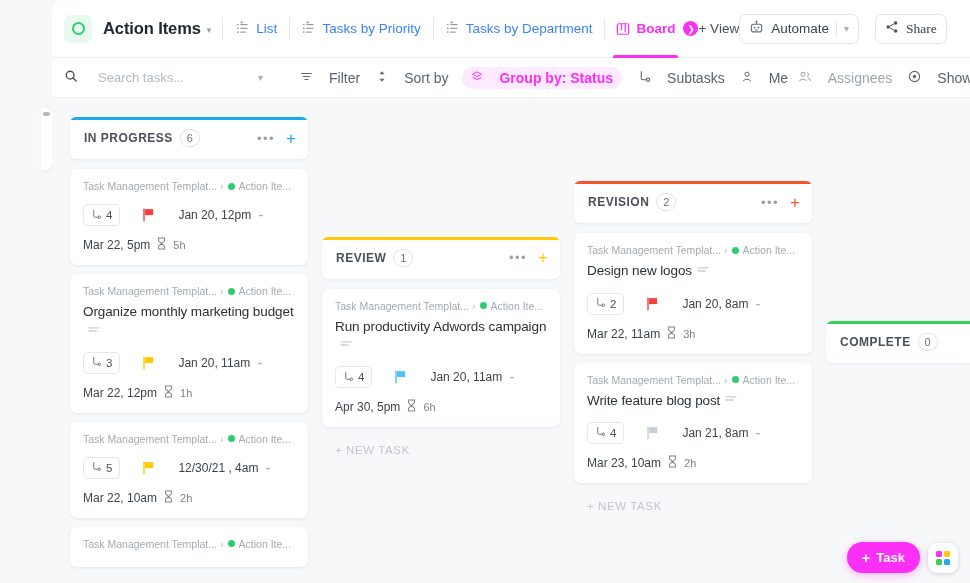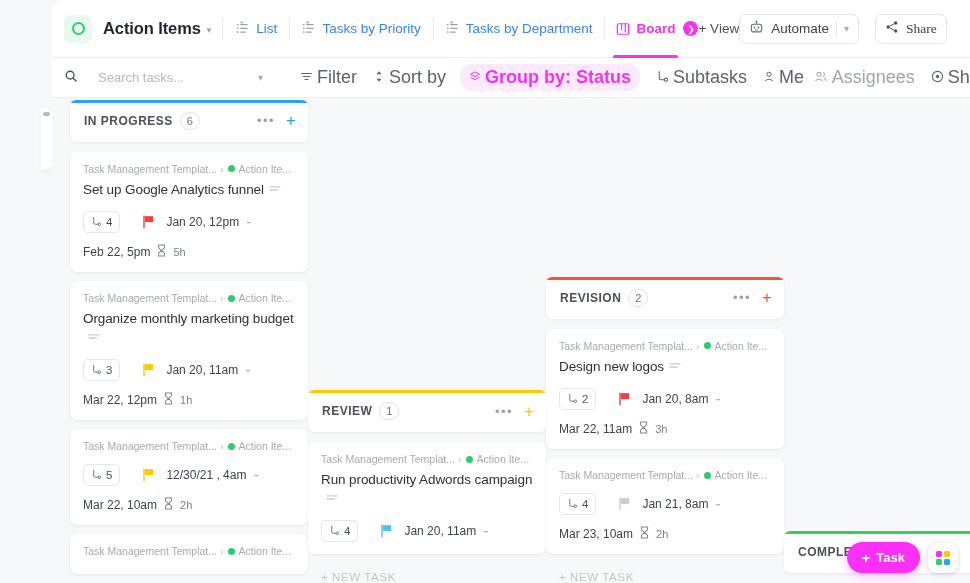--- a/index.html
+++ b/index.html
@@ -115,39 +115,39 @@
   .search-input {
     border: none; outline: none; background: transparent;
     font-size: 13px; color: #3d424d; width: 140px;
     font-family: "Liberation Sans", sans-serif;
   }
   .search-input::placeholder { color: #b4b9c0; }
   .chev { color: #a9aeb6; font-size: 10px; }
   .tb-sep { width: 1px; height: 18px; background: #e9ebee; margin-left: 10px; }
   .tb-spacer { flex: 1; }
   .tb-item {
-    display: flex; align-items: center; gap: 4px;
-    font-size: 18px; color: #5c6270; cursor: pointer;
+    display: flex; align-items: center; gap: 16px;
+    font-size: 14px; color: #5c6270; cursor: pointer;
     margin-left: 16px; white-space: nowrap;
   }
   .tb-item.highlight {
     background: #fdeaff; color: #fb2ff5; font-weight: bold;
     border-radius: 12px; padding: 3px 9px; margin-left: 14px;
   }
   .tb-item.muted { color: #9fa5ae; }
   .dot-mini { color: #c3c7ce; font-size: 11px; margin: 0 1px; }
   .tb-dots { color: #8a9099; font-size: 14px; letter-spacing: 1px;
              margin-left: 14px; cursor: pointer; }
 
   
   .board {
     flex: 1; position: relative; overflow: hidden;
     background: #f7f8fa;
     padding: 12px 0 0 18px;
-    display: flex; gap: 0; align-items: flex-end;
+    display: flex; gap: 14px; align-items: center;
   }
   .column { width: 238px; flex: none; }
 
   .col-head {
     background: #fff; border-radius: 6px;
     height: 42px; display: flex; align-items: center;
     padding: 0 12px 0 14px;
     box-shadow: 0 1px 3px rgba(17,24,39,.07);
     position: relative; overflow: hidden;
   }
@@ -196,21 +196,21 @@
   .meta-row {
     display: flex; align-items: center; margin-top: 12px;
   }
   .sub-chip {
     display: inline-flex; align-items: center; gap: 4px;
     border: 1px solid #e4e7eb; border-radius: 5px;
     height: 22px; padding: 0 7px;
     font-size: 11.5px; color: #4a5059;
   }
   .flag-wrap { margin-left: 22px; display: flex; align-items: center; }
-  .due { font-size: 12px; color: #3d424d; margin-left: 11px; white-space: nowrap; }
+  .due { font-size: 12px; color: #3d424d; margin-left: 23px; white-space: nowrap; }
   .due-dash { color: #aeb3ba; margin-left: 7px; }
   .time-row {
     display: flex; align-items: center; gap: 6px;
     margin-top: 11px; font-size: 12px; color: #3d424d;
   }
   .time-est { font-size: 11px; color: #7c828b; }
 
   .new-task {
     font-size: 11.5px; color: #c2c6cc; letter-spacing: .6px;
     padding: 8px 0 0 13px; cursor: pointer; font-weight: 500;
@@ -493,47 +493,41 @@
             <span class="col-plus" style="color:#20a8ea">+</span>
           </div>
           <div class="cards">
             <div class="card">
               <div class="crumb">
                 <span class="cb-text">Task Management Templat...</span>
                 <span class="sep">›</span>
                 <span class="gdot"></span>
                 <span class="cb-text">Action Ite...</span>
               </div>
-              <div><span class="card-title">Set up Google Analytics funnel</span><span class="desc-ico"><svg width="13" height="9" viewBox="0 0 14 10">
-                    <g stroke="#c9ced4" stroke-width="1.5" stroke-linecap="round">
-                      <line x1="1" y1="2" x2="12" y2="2"></line>
-                      <line x1="1" y1="5.6" x2="9" y2="5.6"></line>
-                    </g>
-                  </svg></span></div>
               <div class="meta-row">
                 <span class="sub-chip">
                   <span><svg width="11" height="11" viewBox="0 0 16 16">
                       <g fill="none" stroke="#6b717a" stroke-width="1.4">
                         <path d="M4 2 L4 10 Q4 12 6.5 12 L10 12" stroke-linecap="round"></path>
                         <circle cx="12" cy="12" r="1.9"></circle>
                       </g>
                     </svg></span>
                   <span>4</span>
                 </span>
                 <span class="flag-wrap">
                   <svg width="13" height="14" viewBox="0 0 14 15">
                     <rect x="1.4" y="0.6" width="1.5" height="13.8" rx=".7" fill="#f53e3e"></rect>
                     <path d="M3.2 1.2 L12 1.2 L12 7.6 L3.2 7.6 Z" fill="#f53e3e"></path>
                   </svg>
                 </span>
                 <span class="due">Jan 20, 12pm</span>
                 <span class="due-dash">-</span>
               </div>
               <div class="time-row">
-                <span>Feb 22, 5pm</span>
+                <span>Mar 22, 5pm</span>
                 <span><svg width="11" height="13" viewBox="0 0 12 14">
                     <g fill="none" stroke="#7c828b" stroke-width="1.1">
                       <line x1="2" y1="1" x2="10" y2="1"></line>
                       <line x1="2" y1="13" x2="10" y2="13"></line>
                       <path d="M2.8 1.3 L2.8 4 L6 7 L9.2 4 L9.2 1.3"></path>
                       <path d="M2.8 12.7 L2.8 10 L6 7 L9.2 10 L9.2 12.7"></path>
                     </g>
                   </svg></span>
                 <span class="time-est">5h</span>
               </div>
@@ -666,20 +660,32 @@
                   <span>4</span>
                 </span>
                 <span class="flag-wrap">
                   <svg width="13" height="14" viewBox="0 0 14 15">
                     <rect x="1.4" y="0.6" width="1.5" height="13.8" rx=".7" fill="#4ec2f0"></rect>
                     <path d="M3.2 1.2 L12 1.2 L12 7.6 L3.2 7.6 Z" fill="#4ec2f0"></path>
                   </svg>
                 </span>
                 <span class="due">Jan 20, 11am</span>
                 <span class="due-dash">-</span>
+              </div>
+              <div class="time-row">
+                <span>Apr 30, 5pm</span>
+                <span><svg width="11" height="13" viewBox="0 0 12 14">
+                    <g fill="none" stroke="#7c828b" stroke-width="1.1">
+                      <line x1="2" y1="1" x2="10" y2="1"></line>
+                      <line x1="2" y1="13" x2="10" y2="13"></line>
+                      <path d="M2.8 1.3 L2.8 4 L6 7 L9.2 4 L9.2 1.3"></path>
+                      <path d="M2.8 12.7 L2.8 10 L6 7 L9.2 10 L9.2 12.7"></path>
+                    </g>
+                  </svg></span>
+                <span class="time-est">6h</span>
               </div>
             </div>
           </div>
           <div class="new-task">+ NEW TASK</div>
         </div>
         <div class="column">
           <div class="col-head">
             <div class="col-accent" style="background:#f8522e"></div>
             <span class="col-name">REVISION</span>
             <span class="col-count">2</span>
@@ -733,20 +739,26 @@
                 <span class="time-est">3h</span>
               </div>
             </div>
             <div class="card">
               <div class="crumb">
                 <span class="cb-text">Task Management Templat...</span>
                 <span class="sep">›</span>
                 <span class="gdot"></span>
                 <span class="cb-text">Action Ite...</span>
               </div>
+              <div><span class="card-title">Write feature blog post</span><span class="desc-ico"><svg width="13" height="9" viewBox="0 0 14 10">
+                    <g stroke="#c9ced4" stroke-width="1.5" stroke-linecap="round">
+                      <line x1="1" y1="2" x2="12" y2="2"></line>
+                      <line x1="1" y1="5.6" x2="9" y2="5.6"></line>
+                    </g>
+                  </svg></span></div>
               <div class="meta-row">
                 <span class="sub-chip">
                   <span><svg width="11" height="11" viewBox="0 0 16 16">
                       <g fill="none" stroke="#6b717a" stroke-width="1.4">
                         <path d="M4 2 L4 10 Q4 12 6.5 12 L10 12" stroke-linecap="round"></path>
                         <circle cx="12" cy="12" r="1.9"></circle>
                       </g>
                     </svg></span>
                   <span>4</span>
                 </span>

